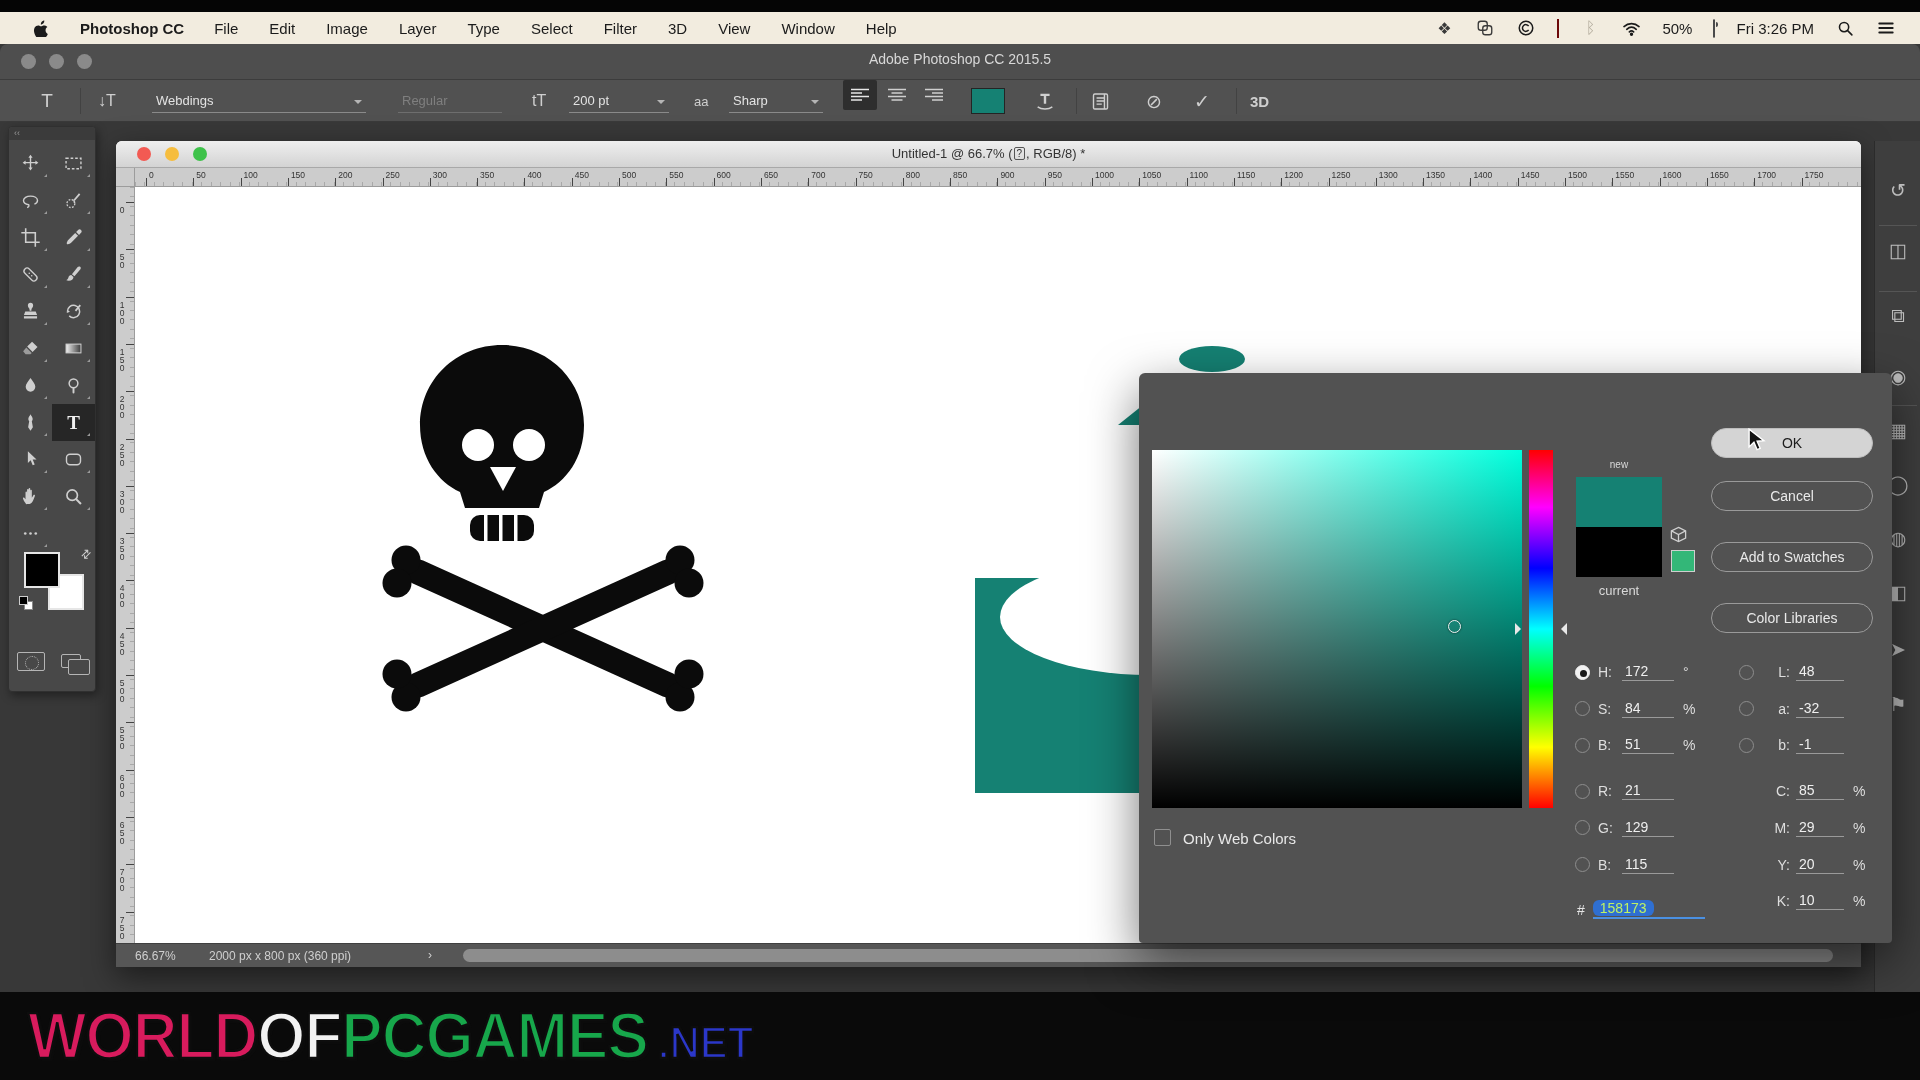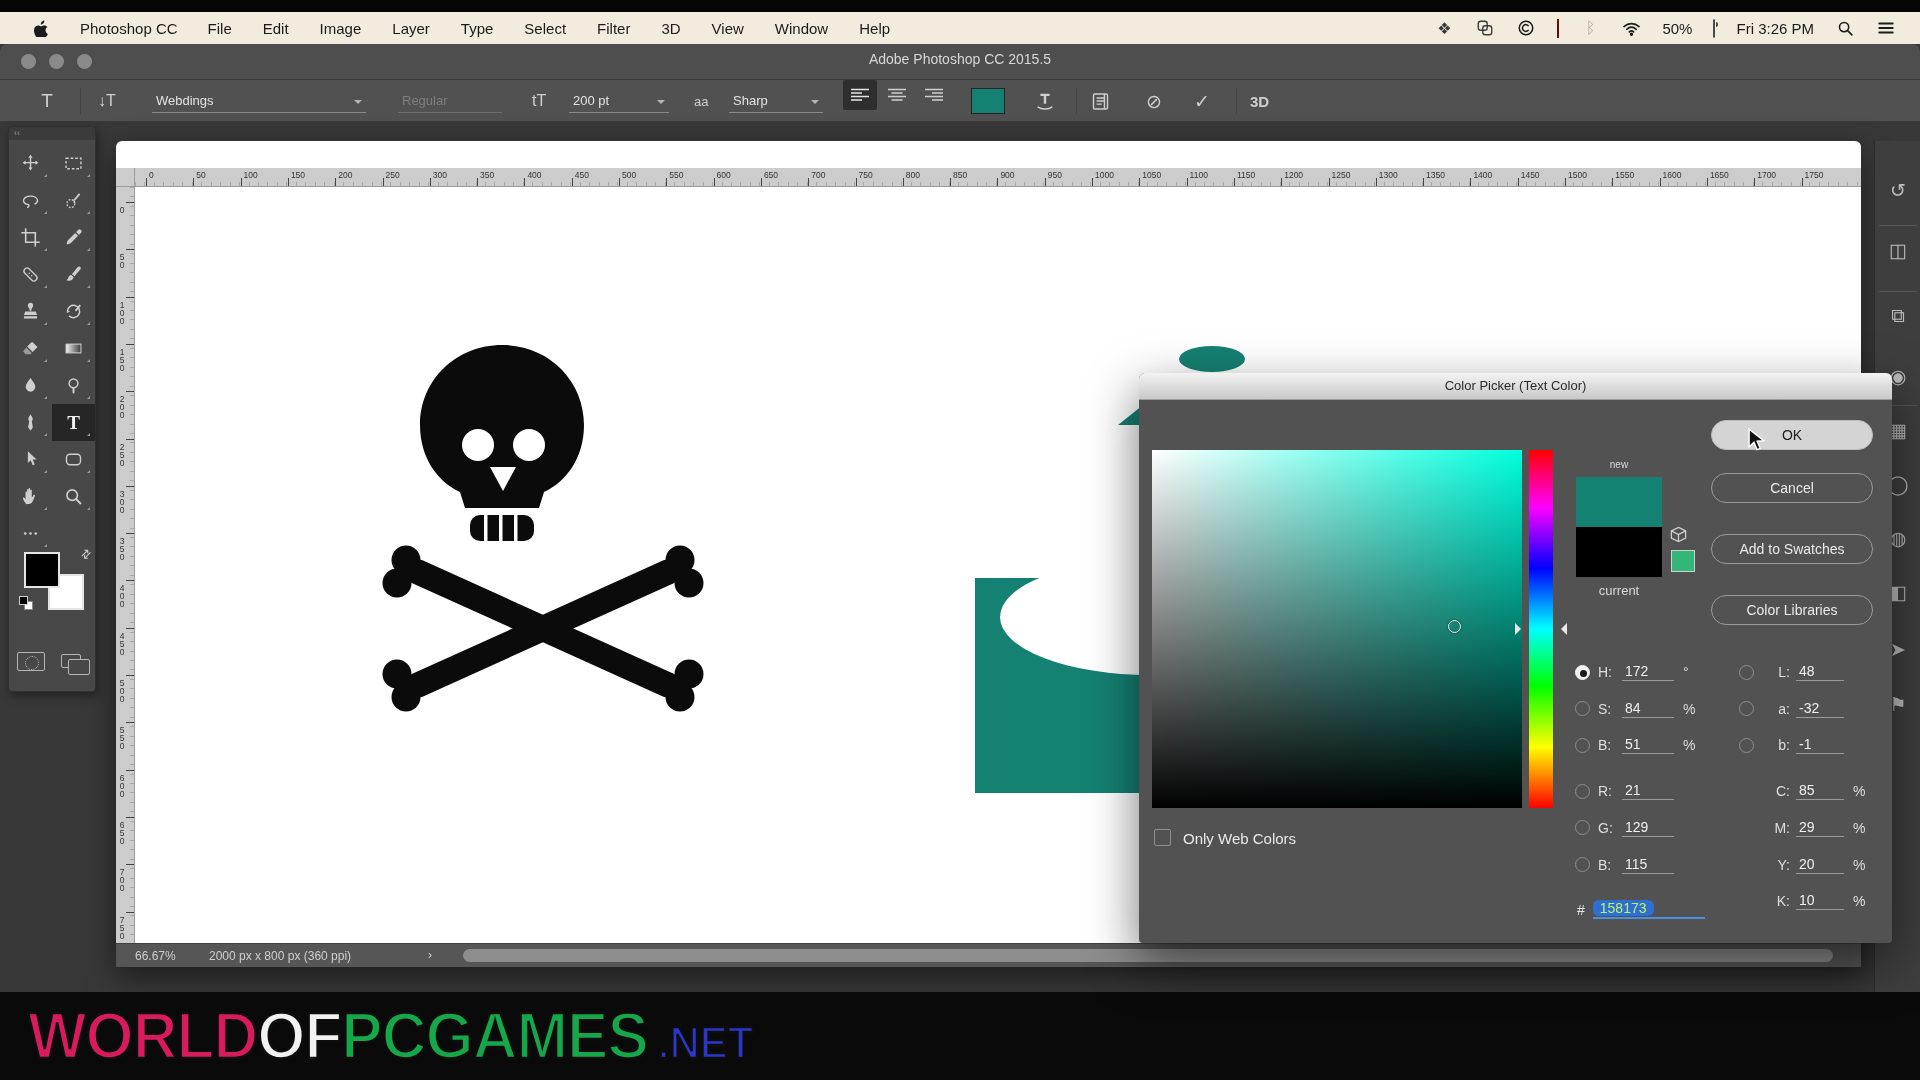--- a/index.html
+++ b/index.html
@@ -5,21 +5,21 @@
   * { margin:0; padding:0; box-sizing:border-box; }
   html,body { width:1920px; height:1080px; background:#000; overflow:hidden;
               font-family:"Liberation Sans", sans-serif; }
   .abs { position:absolute; }
 
   
   #menubar { position:absolute; left:0; top:12px; width:1920px; height:32px;
              background:#f2ecdf; display:flex; align-items:center; color:#1b1b1b;
              font-size:15px; z-index:20; }
   #menubar .left { display:flex; align-items:center; gap:30px; padding-left:30px; }
-  #menubar .appname { font-weight:normal; }
+  #menubar .appname { font-weight:bold; }
   .menu-item { cursor:default; }
   #menubar .right { margin-left:auto; display:flex; align-items:center; gap:21px;
                     padding-right:24px; }
   .mb-ico { width:20px; height:20px; display:flex; align-items:center; justify-content:center;
             color:#3a3a3a; font-size:16px; }
   #battery { width:25px; height:12px; border:1.5px solid #4a4a4a; border-radius:3px;
              position:relative; }
   #battery::after { content:""; position:absolute; right:-4px; top:2.5px; width:2.5px;
                     height:5px; background:#4a4a4a; border-radius:0 2px 2px 0; }
   #batt-fill { position:absolute; left:1px; top:1px; bottom:1px; width:50%;
@@ -158,21 +158,21 @@
   #sw-new { position:absolute; left:437px; top:104px; width:86px; height:50px; }
   #sw-cur { position:absolute; left:437px; top:154px; width:86px; height:50px;
             background:#000; }
   #lab-cur { position:absolute; left:437px; top:210px; width:86px; text-align:center;
              font-size:13px; color:#d9d9d9; }
   #cube-ico { position:absolute; left:530px; top:152px; color:#d0d0d0; }
   #gamut-sw { position:absolute; left:532px; top:177px; width:24px; height:22px;
               background:#33b778; border:1px solid #cfcfcf; }
   .dlg-btn { position:absolute; left:572px; width:162px; height:30px; border-radius:15px;
              border:1px solid #9a9a9a; background:transparent; color:#e9e9e9;
-             font-size:14px; text-align:center; line-height:28px; }
+             font-size:14px; text-align:center; line-height:28px;margin-top:8px; }
   #btn-ok { top:47px; background:#d4d4d4; border-color:#bdbdbd; color:#1c1c1c; }
   #btn-cancel { top:100px; }
   #btn-add { top:161px; }
   #btn-lib { top:222px; }
   .vrow { position:absolute; height:22px; display:flex; align-items:center; }
   .radio { width:15px; height:15px; border-radius:50%; border:1.5px solid #8d8d8d;
            margin-right:8px; flex:none; }
   .radio.sel { background:#f2f2f2; border-color:#f2f2f2; position:relative; }
   .radio.sel::after { content:""; position:absolute; left:4px; top:4px; width:7px;
                       height:7px; background:#1a1a1a; border-radius:50%; }
@@ -344,20 +344,26 @@
         <path d="M16.5 3.5v17"></path>
       </svg>
   </div>
   <div class="ob ob-glyph" style="left:1146px;font-size:19px;">⊘</div>
   <div class="ob ob-glyph" style="left:1194px;font-size:19px;">✓</div>
   <div class="ob-divider" style="left:1236px;"></div>
   <div class="ob" style="left:1250px;font-weight:bold;font-size:15px;">3D</div>
 </div>
 
 <div id="docwin">
+  <div id="doc-titlebar">
+    <span class="dtl" style="left:21px;background:#f25a53;"></span>
+    <span class="dtl" style="left:49px;background:#f6bd3e;"></span>
+    <span class="dtl" style="left:77px;background:#3ec24a;"></span>
+    <div id="doc-title"><span>Untitled-1 @ 66.7% (</span><span class="box-q">?</span><span>, RGB/8) *</span></div>
+  </div>
   <div id="ruler-corner"></div>
   <div id="hruler">
       <span class="hr-tick" style="left: 11px;"></span>
       <span class="hr-lab" style="left: 14px;">0</span>
       <span class="hr-tick" style="left: 58.3px;"></span>
       <span class="hr-lab" style="left: 61.3px;">50</span>
       <span class="hr-tick" style="left: 105.6px;"></span>
       <span class="hr-lab" style="left: 108.6px;">100</span>
       <span class="hr-tick" style="left: 152.9px;"></span>
       <span class="hr-lab" style="left: 155.9px;">150</span>
@@ -653,21 +659,20 @@
     <div class="dock-ico" style="top: 278px;">▦</div>
     <div class="dock-div" style="top: 264px;"></div>
     <div class="dock-ico" style="top: 332px;">◯</div>
     <div class="dock-ico" style="top: 386px;">◍</div>
     <div class="dock-ico" style="top: 440px;">◧</div>
     <div class="dock-ico" style="top: 497px;">➤</div>
     <div class="dock-ico" style="top: 552px;">⚑</div>
   </div>
 
 <div id="dialog">
-  <div id="dlg-title">Color Picker (Text Color)</div>
   <div id="colorfield">
     <span id="cf-marker"></span>
   </div>
   <div id="huebar"></div>
   <span class="hue-arrow" id="hue-l"></span>
   <span class="hue-arrow" id="hue-r"></span>
 
   <div id="lab-new">new</div>
   <div id="sw-new" style="background: rgb(21, 129, 115);"></div>
   <div id="sw-cur" style="background: rgb(0, 0, 0);"></div>

